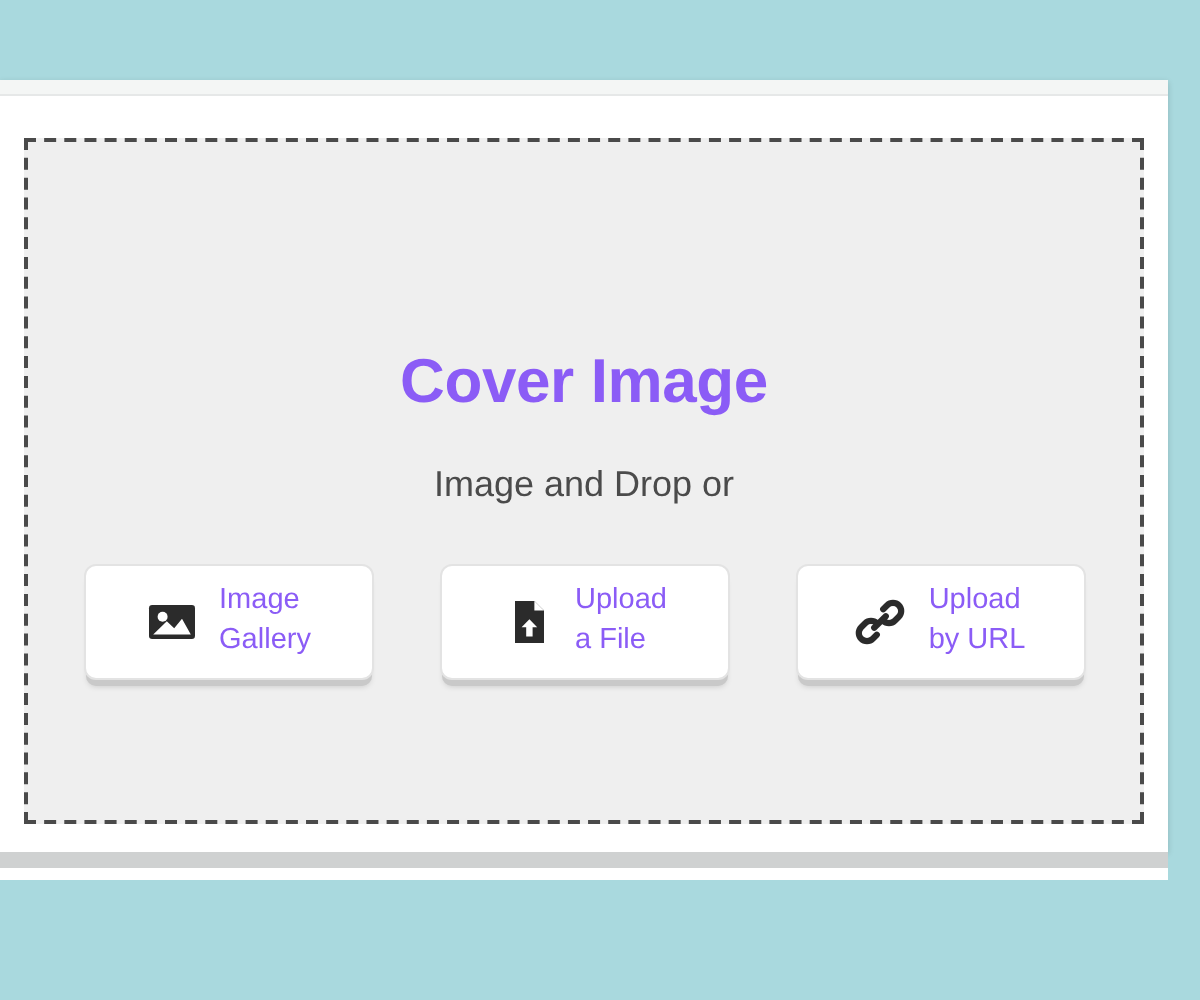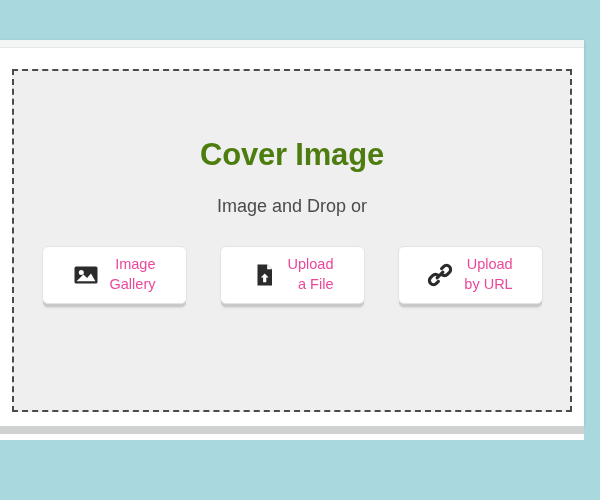--- a/index.html
+++ b/index.html
@@ -74,24 +74,24 @@
     box-sizing: border-box;
     border: 2px dashed #4a4a4a;
     background: #efefef;
     display: flex;
     flex-direction: column;
     align-items: center;
     justify-content: flex-start;
   }
 
   #dz-title {
-    margin-top: 68px;
+    margin-top: 104px;
     font-size: 31px;
     font-weight: bold;
-    color: #4d7c0f;
+    color: #8b5cf6;
     letter-spacing: -0.2px;
     line-height: 1;
   }
   #dz-subtitle {
     margin-top: 27px;
     font-size: 18px;
     font-weight: normal;
     color: #4b4b4b;
     line-height: 1;
   }
@@ -126,23 +126,23 @@
     flex: 0 0 auto;
     display: block;
   }
   .action-icon svg {
     display: block;
     width: 26px;
     height: 26px;
   }
   .action-label {
     font-size: 14.5px;
-    color: #ec4899;
+    color: #8b5cf6;
     line-height: 1.35;
-    text-align: right;
+    text-align: left;
     white-space: pre-line;
   }
 </style>
 </head>
 <body>
 
 <div id="page">
 
   <div id="card">
     <div id="card-top-strip"></div>

